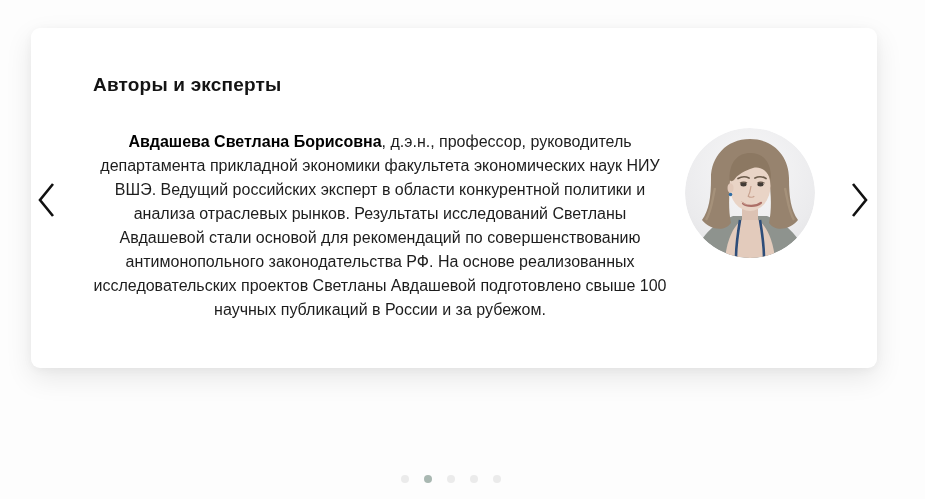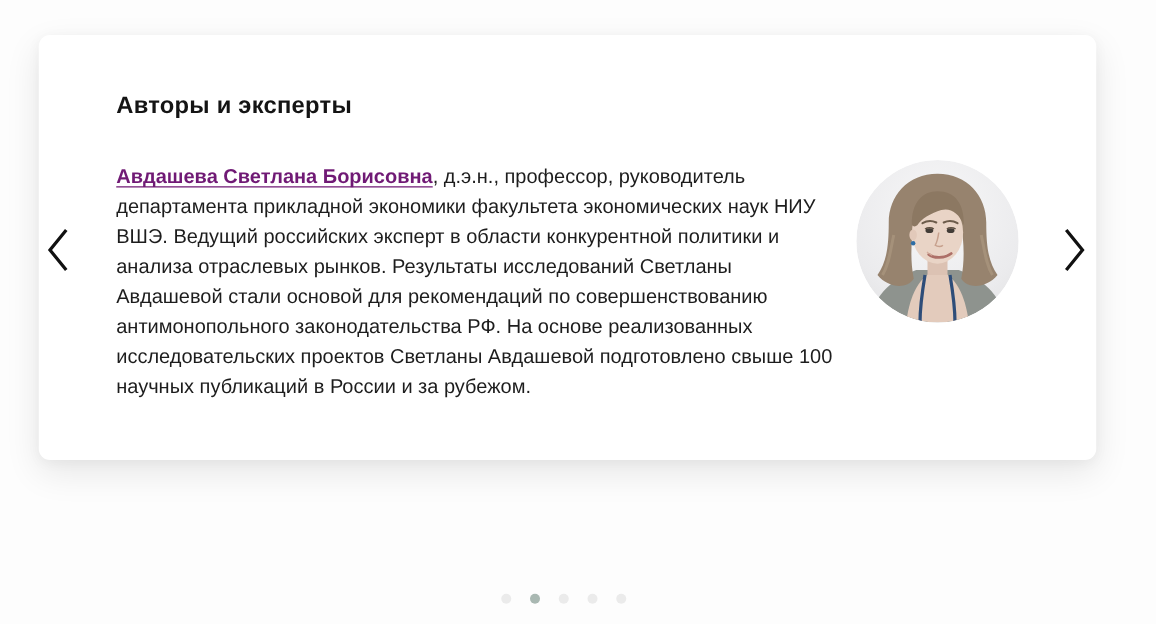--- a/index.html
+++ b/index.html
@@ -3,21 +3,21 @@
 <meta charset="utf-8">
 <style>
   * { margin:0; padding:0; box-sizing:border-box; }
   html,body { width:925px; height:499px; }
   body {
     font-family:"Liberation Sans", sans-serif;
     background:#fdfdfd;
     position:relative;
     overflow:hidden;
   }
-  .stage { position:absolute; left:0; top:0; width:925px; height:441px; }
+  .stage { position:absolute; left:0; top:0; width:925px; height:441px;text-align:center; }
 
   .card {
     position:absolute; left:31px; top:28px;
     width:846px; height:340px;
     background:#ffffff;
     border-radius:9px;
     box-shadow:0 10px 28px rgba(0,0,0,0.09), 0 2px 10px rgba(0,0,0,0.04);
   }
 
   .section-title {
@@ -27,23 +27,22 @@
     color:#141414;
   }
 
   .bio {
     position:absolute; left:62px; top:102px;
     width:574px;
     font-size:16px; line-height:24px;
     color:#1d1d1d;
   }
   .author-link {
-    color:#701a75;
+    color:#000000;
     font-weight:bold;
-    text-decoration:underline;
     text-underline-offset:3px;
     text-decoration-thickness:1px;
     cursor:pointer;
   }
 
   .avatar {
     position:absolute; left:654px; top:100px;
     width:130px; height:130px;
     border-radius:50%;
     overflow:hidden;

